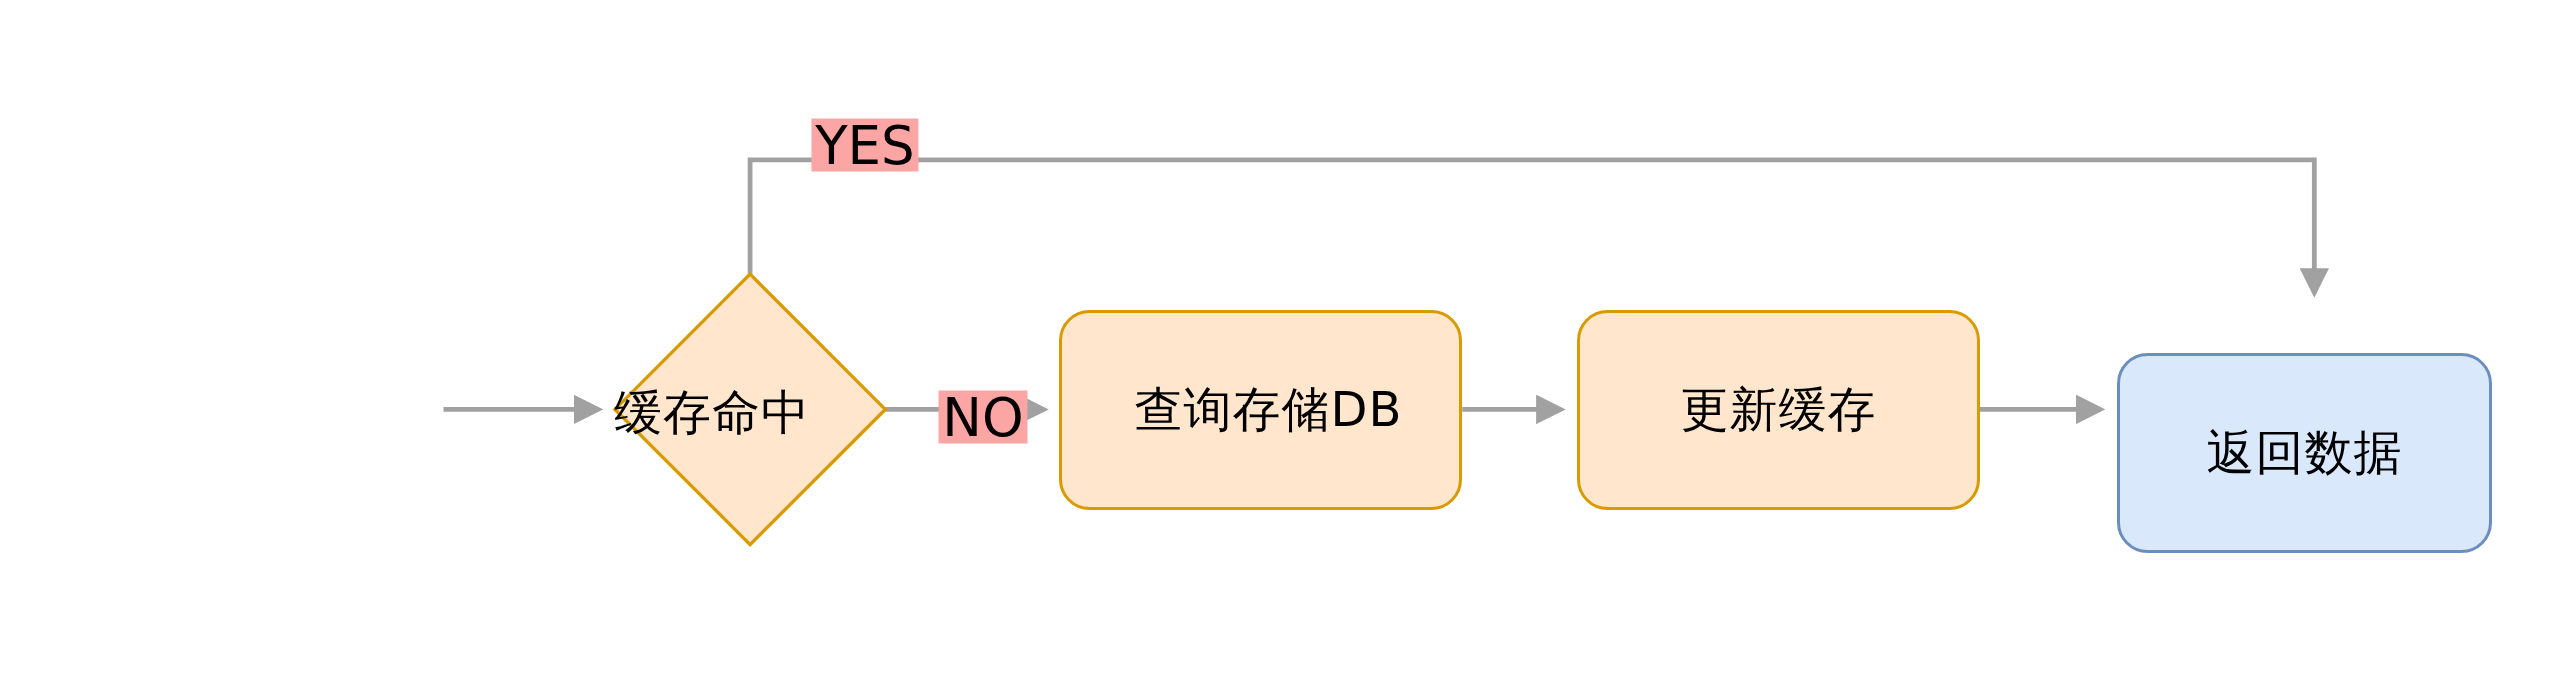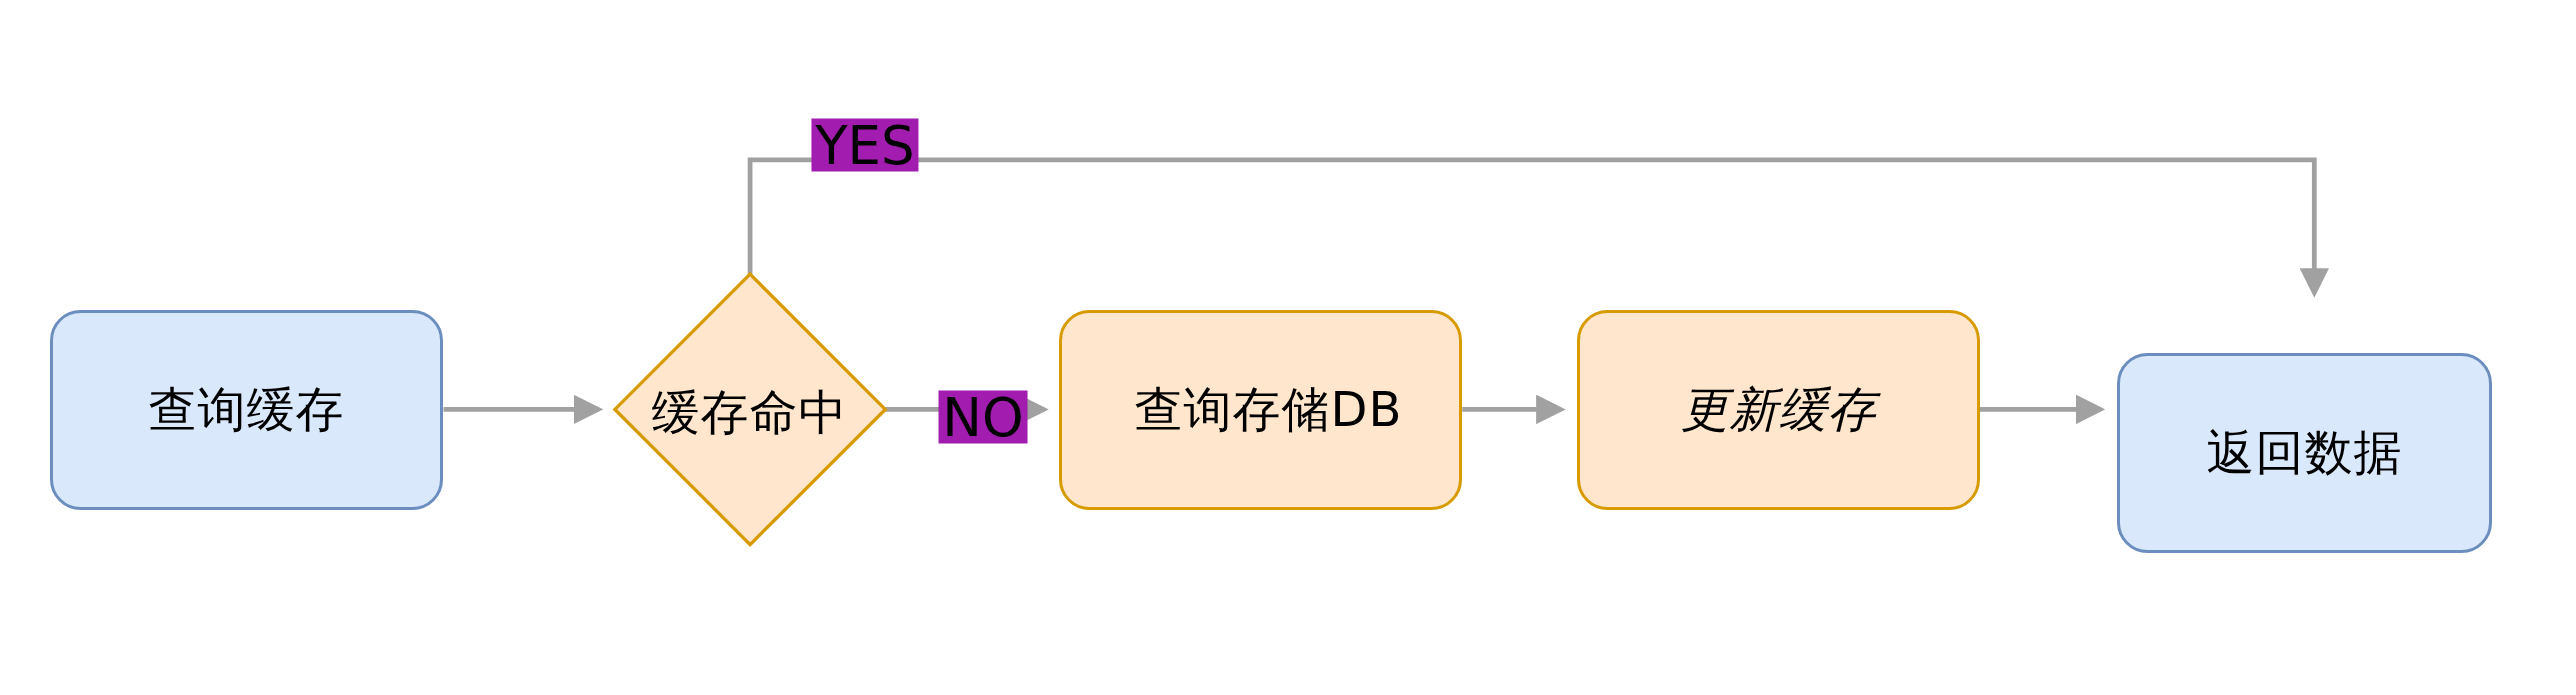--- a/index.html
+++ b/index.html
@@ -32,37 +32,37 @@
     justify-content: center;
     font-size: 48px;
     color: #000000;
     letter-spacing: 1px;
   }
   .node.blue   { background: #DAE8FC; border-color: #6C8EBF; }
   .node.orange { background: #FFE6CC; border-color: #D79B00; }
 
   .node-query-cache  { left: 50px;   top: 310px; width: 393px; height: 200px; }
   .node-query-db     { left: 1059px; top: 310px; width: 403px; height: 200px; padding-left: 16px; }
-  .node-update-cache { left: 1577px; top: 310px; width: 403px; height: 200px; font-style: italic; }
+  .node-update-cache { left: 1577px; top: 310px; width: 403px; height: 200px; }
   .node-return-data  { left: 2117px; top: 310px; width: 375px; height: 200px; margin-top: 43px; }
 
   .diamond-label {
     position: absolute;
     left: 614px;
     top: 381px;
     width: 271px;
-    text-align: center;
+    text-align: left;
     font-size: 48px;
     color: #000000;
     letter-spacing: 1px;
   }
   .edge-label {
     position: absolute;
     transform: translate(-50%, -50%);
-    background: #a21caf;
+    background: #fca5a5;
     color: #000000;
     font-size: 53px;
     line-height: 1.0;
     padding: 0 3.8px;
     white-space: nowrap;
   }
   .edge-label-yes { left: 865px;  top: 145px; }
   .edge-label-no  { left: 956px; top: 417px; margin-left: 27px; }
 </style>
 </head>
@@ -83,23 +83,20 @@
 
     <path d="M929,430 L1096,430" fill="none" stroke="#A1A1A1" stroke-width="5" marker-end="url(#arrowhead)"></path>
 
     <path d="M1535,430 L1639,430" fill="none" stroke="#A1A1A1" stroke-width="5" marker-end="url(#arrowhead)"></path>
 
     <path d="M2078,430 L2206,430" fill="none" stroke="#A1A1A1" stroke-width="5" marker-end="url(#arrowhead)"></path>
 
     <polygon points="787,288 929,430 787,572 645,430" fill="#FFE6CC" stroke="#D79B00" stroke-width="3.5"></polygon>
   </svg>
 
-  <div class="node blue node-query-cache">
-    <span>查询缓存</span>
-  </div>
 
   <div class="node orange node-query-db">
     <span>查询存储DB</span>
   </div>
 
   <div class="node orange node-update-cache">
     <span>更新缓存</span>
   </div>
 
   <div class="node blue node-return-data">

